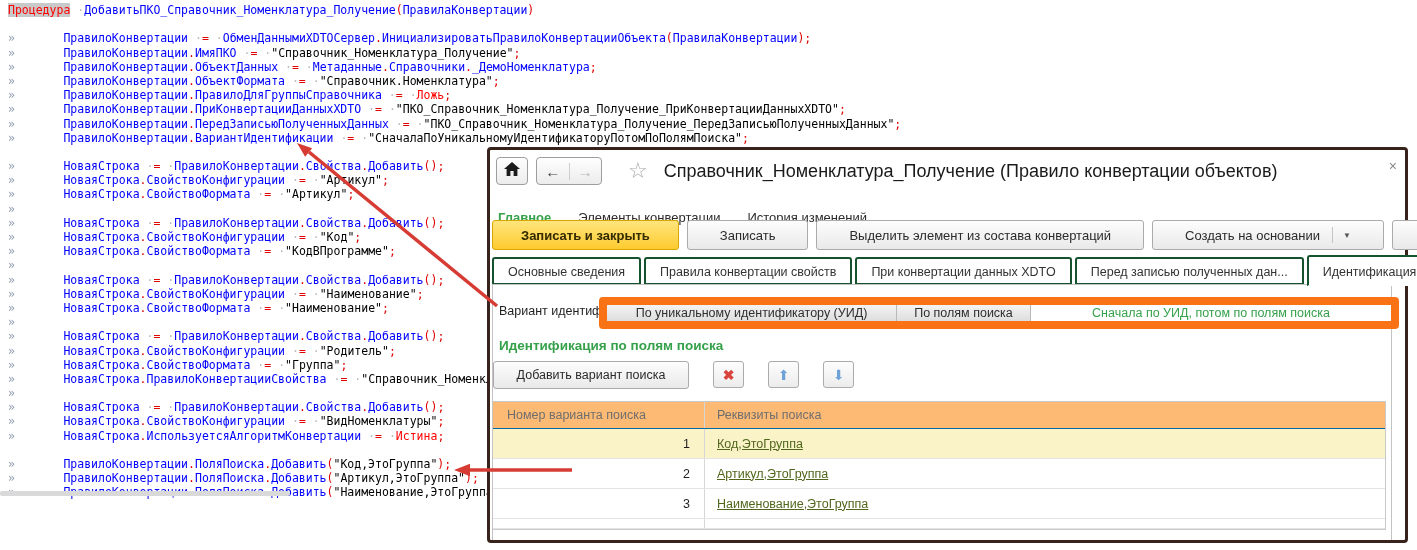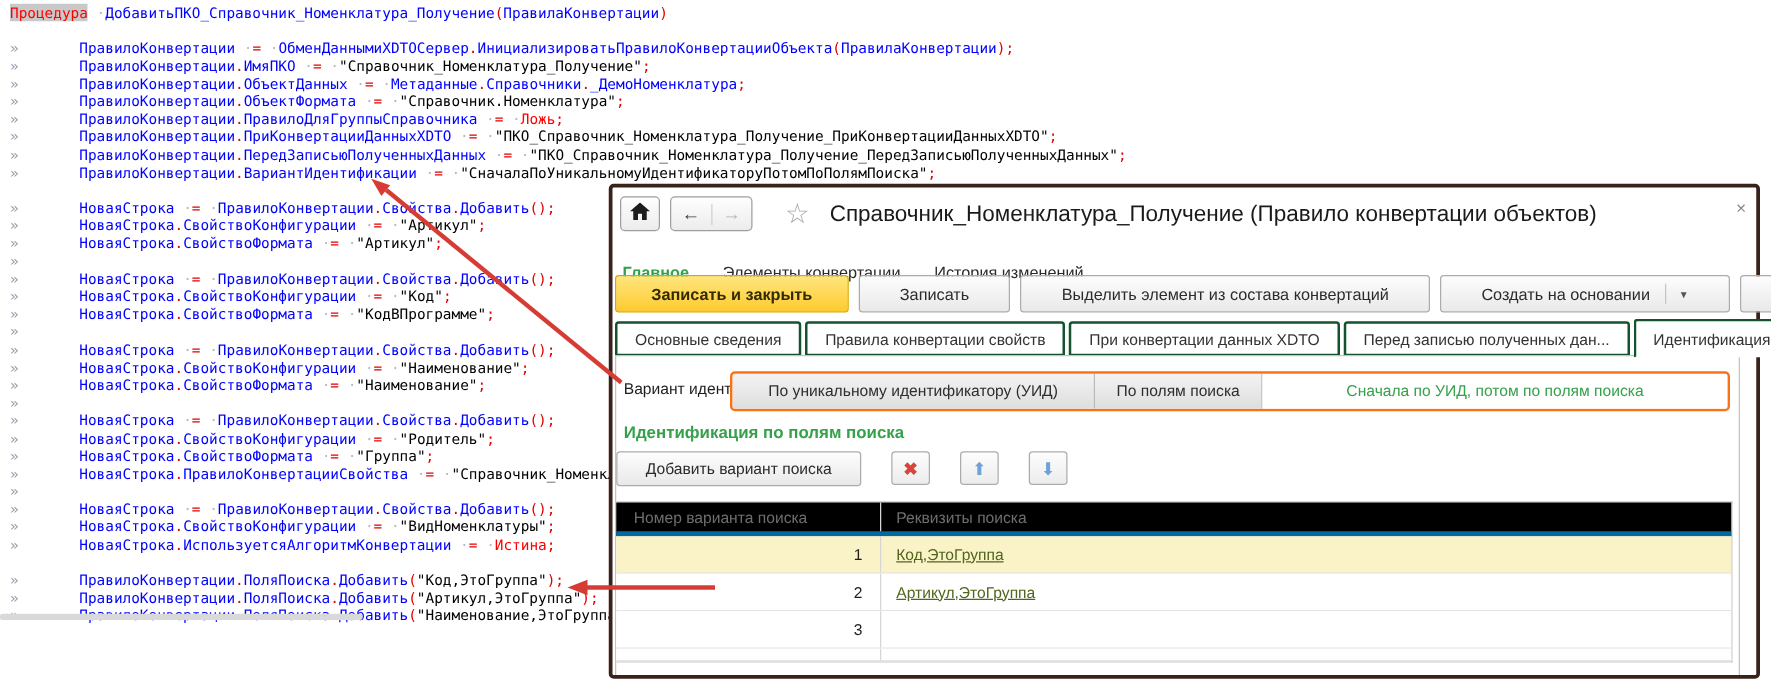--- a/index.html
+++ b/index.html
@@ -44,35 +44,35 @@
     font-family:"Liberation Sans",sans-serif}
   .btn.primary{background:linear-gradient(#ffe57d,#fecb30);border-color:#d8a700;font-weight:bold;color:#332a00;padding:0 28px}
   .caret{font-size:8px;color:#555;margin-left:12px;padding-left:10px;border-left:1px solid #c4c4c4;height:16px;display:flex;align-items:center}
   .tabs{position:absolute;left:2px;top:104px;display:flex;gap:3px;align-items:flex-end;height:31px}
   .tab{height:28px;line-height:27px;padding:0 14px;font-size:12.5px;color:#333;background:#fff;
     border:2px solid #14532d;border-radius:3px 3px 0 0;white-space:nowrap;cursor:default}
   .tab.active{height:31px;line-height:30px;border-bottom:1px solid #fff;margin-bottom:-1px;z-index:3;position:relative}
   .panel{position:absolute;left:2px;top:134px;width:900px;height:256px;background:#fff;
     border:1px solid #c3c3c3;border-bottom:none}
   .ident-row{position:absolute;left:6px;top:19px;font-size:12.5px;color:#1f1f1f;white-space:nowrap}
-  .seggroup{position:absolute;left:91px;top:12px;width:800px;height:32px;border:2px solid #f97316;border-radius:4px;
+  .seggroup{position:absolute;left:106px;top:12px;width:800px;height:32px;border:8px solid #f97316;border-radius:4px;
     display:flex;overflow:hidden;background:#fff}
   .seg{display:flex;align-items:center;justify-content:center;font-size:12.5px;color:#2e2e2e;
     background:linear-gradient(#f3f3f3,#dedede);border-right:1px solid #b9b9b9;cursor:default;white-space:nowrap}
   .seg.s0{width:290px}.seg.s1{width:134px}
   .seg.selected{flex:1;background:#fff;color:var(--green);border-right:none}
   .section-title{position:absolute;left:6px;top:53px;font-size:13.5px;font-weight:bold;color:var(--green);white-space:nowrap}
   .ptoolbar{position:absolute;left:0;top:76px;display:flex;gap:24px;height:28px}
   .addbtn{width:196px;height:28px;justify-content:center;padding:0;font-size:12.5px}
   .icobtn{width:31px;height:27px;border:1px solid #ababab;border-radius:3px;background:linear-gradient(#fdfdfd,#ececec);
     display:flex;align-items:center;justify-content:center;cursor:default}
   .ico-del{color:#d9453c;font-size:14px;font-weight:bold}
   .ico-arrow{color:#6fa3d8;font-size:14px}
   .stable{position:absolute;left:0;top:116px;width:893px;border:1px solid #c9c9c9;border-left:none;font-size:12.5px}
-  .thead{display:flex;height:27px;background:#000000;border-bottom:4px solid #0369a1;color:#6e6e6e}
+  .thead{display:flex;height:27px;background:#fdba74;border-bottom:1px solid #0369a1;color:#6e6e6e}
   .trow{display:flex;height:30px;background:#fff;border-bottom:1px solid #e4e4e4;align-items:center;cursor:default}
   .trow.selected{background:var(--row-highlight)}
   .trow.empty{height:10px}
   .cell-num{width:212px;border-right:1px solid #d6d6d6;display:flex;align-items:center;height:100%}
   .thead .cell-num{padding-left:14px}
   .trow .cell-num{justify-content:flex-end;padding-right:14px;color:#1f1f1f}
   .cell-fields{flex:1;display:flex;align-items:center;padding-left:12px;height:100%}
   .rowlink{color:var(--link-green);text-decoration:underline;cursor:pointer}
   
   .arrows{position:absolute;left:0;top:0;width:1417px;height:550px;z-index:50;pointer-events:none}
@@ -201,20 +201,23 @@
           </div>
       </div>
       <div class="trow">
         <div class="cell-num">2</div>
         <div class="cell-fields">
             <span class="rowlink">Артикул,ЭтоГруппа</span>
           </div>
       </div>
       <div class="trow">
         <div class="cell-num">3</div>
+        <div class="cell-fields">
+            <span class="rowlink">Наименование,ЭтоГруппа</span>
+          </div>
       </div>
       <div class="trow empty">
         <div class="cell-num"></div>
         <div class="cell-fields"></div>
       </div>
     </div>
   </div>
 </div>
 
 <svg class="arrows">

